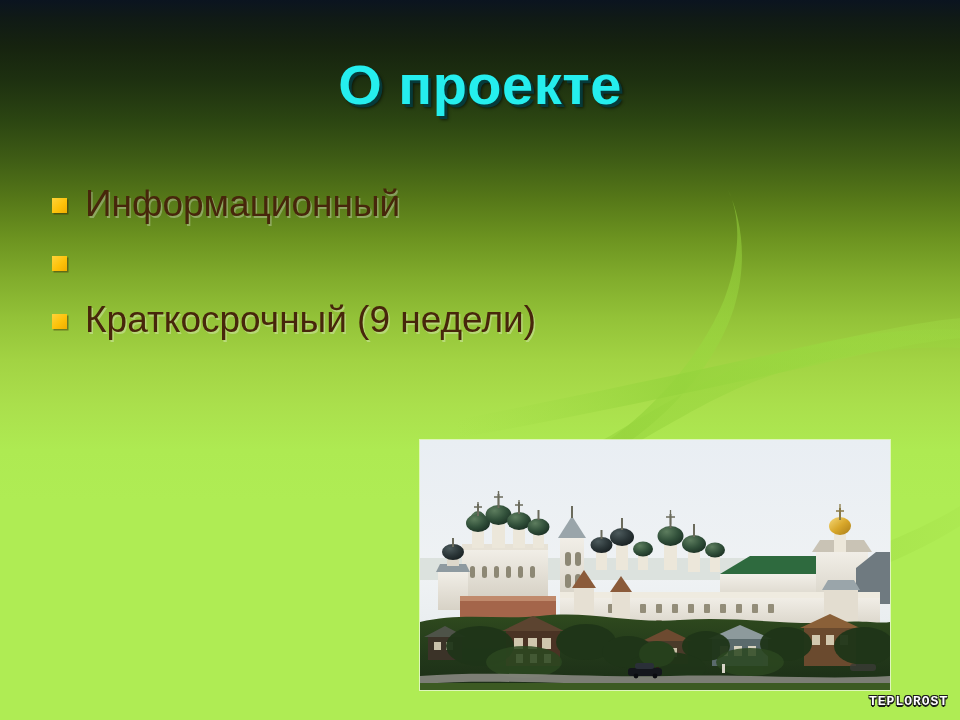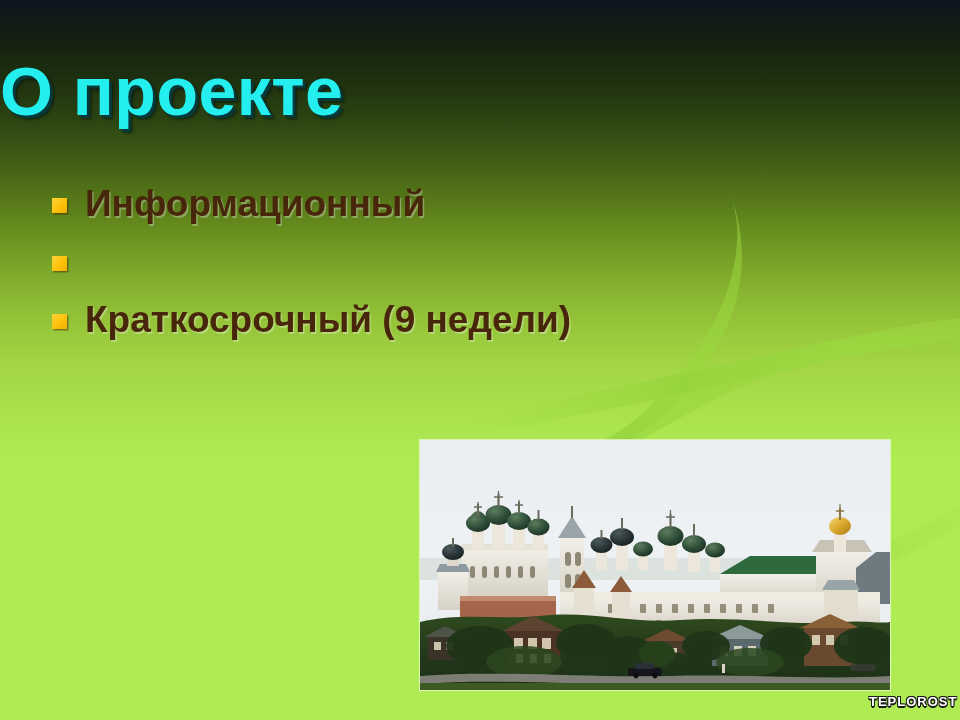--- a/index.html
+++ b/index.html
@@ -38,21 +38,22 @@
     inset: 0;
     pointer-events: none;
   }
 
   
   .title {
     position: absolute;
     left: 0;
     right: 0;
     top: 52px;
-    font-size: 68px;
+    text-align: center;
+    font-size: 56px;
     font-weight: bold;
     color: #25eeee;
     letter-spacing: 0.5px;
     text-shadow:
       3px 3px 0 #063a3a,
       4px 4px 3px rgba(0,0,0,0.55);
     white-space: nowrap;
   }
 
   
@@ -72,21 +73,21 @@
     height: 15px;
     flex: 0 0 15px;
     background: linear-gradient(135deg, #ffd33a 0%, #fdc20a 55%, #f0ae00 100%);
     box-shadow: 1.5px 1.5px 0 rgba(60,35,0,0.45);
     margin-right: 18px;
     position: relative;
     top: 2px;
   }
   .bullet-text {
     font-size: 37px;
-    font-weight: bold;
+    font-weight: normal;
     color: #47260b;
     text-shadow: 1.5px 1.5px 0 rgba(255,255,255,0.30);
     white-space: nowrap;
     line-height: 1;
   }
 
   
   .photo {
     position: absolute;
     left: 420px;
@@ -97,21 +98,21 @@
     background: #dfe7ef;
     box-shadow: 0 0 0 1px rgba(255,255,255,0.6);
   }
   .photo svg { display: block; width: 470px; height: 250px; }
 
   
   .watermark {
     position: absolute;
     left: 869px;
     top: 694px;
-    font-family: Liberation Sans, sans-serif;
+    font-family: Liberation Mono, monospace;
     font-size: 13px;
     font-weight: bold;
     letter-spacing: 1px;
     color: #ffffff;
     text-shadow:
       -1px -1px 0 #1b1b1b, 1px -1px 0 #1b1b1b,
       -1px  1px 0 #1b1b1b, 1px  1px 0 #1b1b1b,
        0px  2px 0 #1b1b1b;
     white-space: nowrap;
   }

